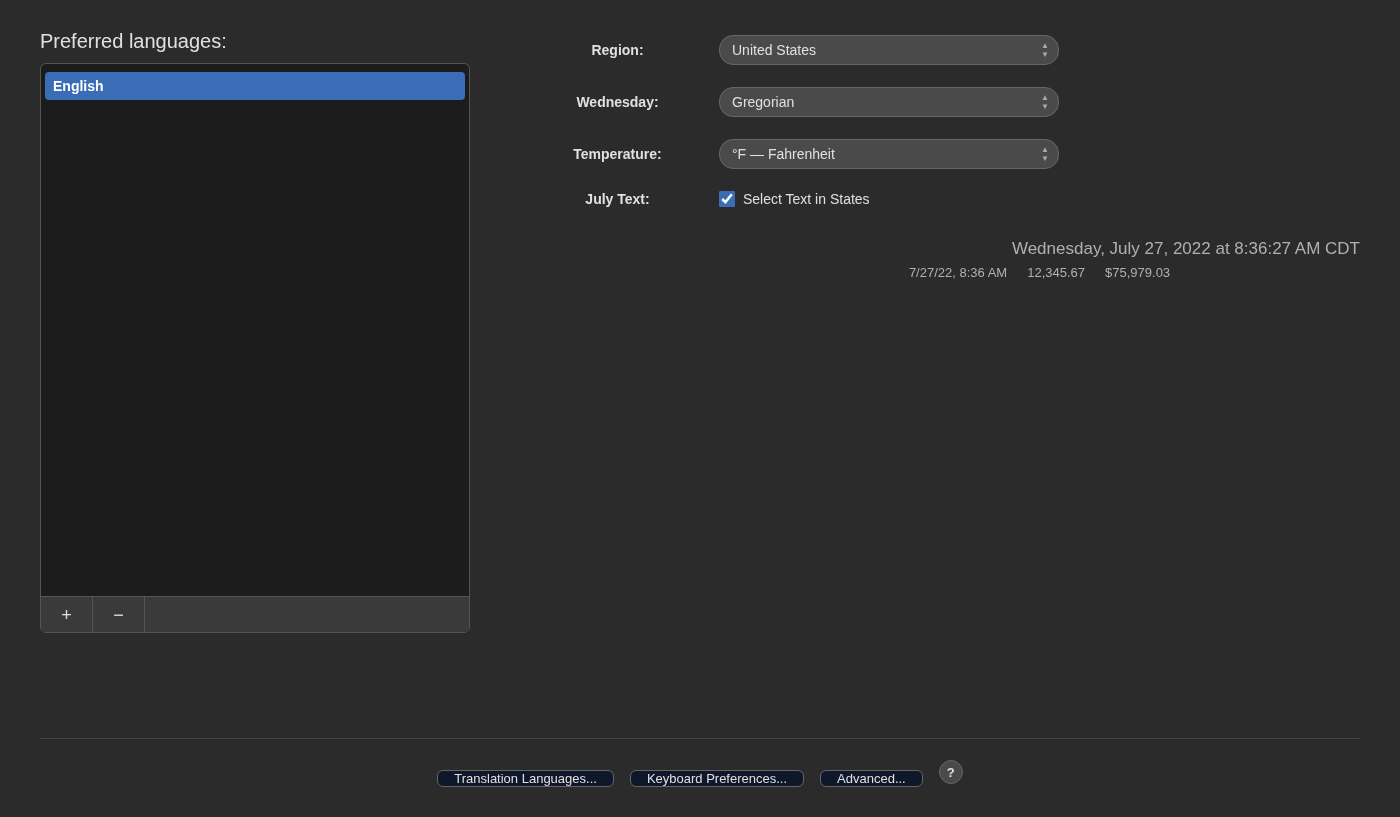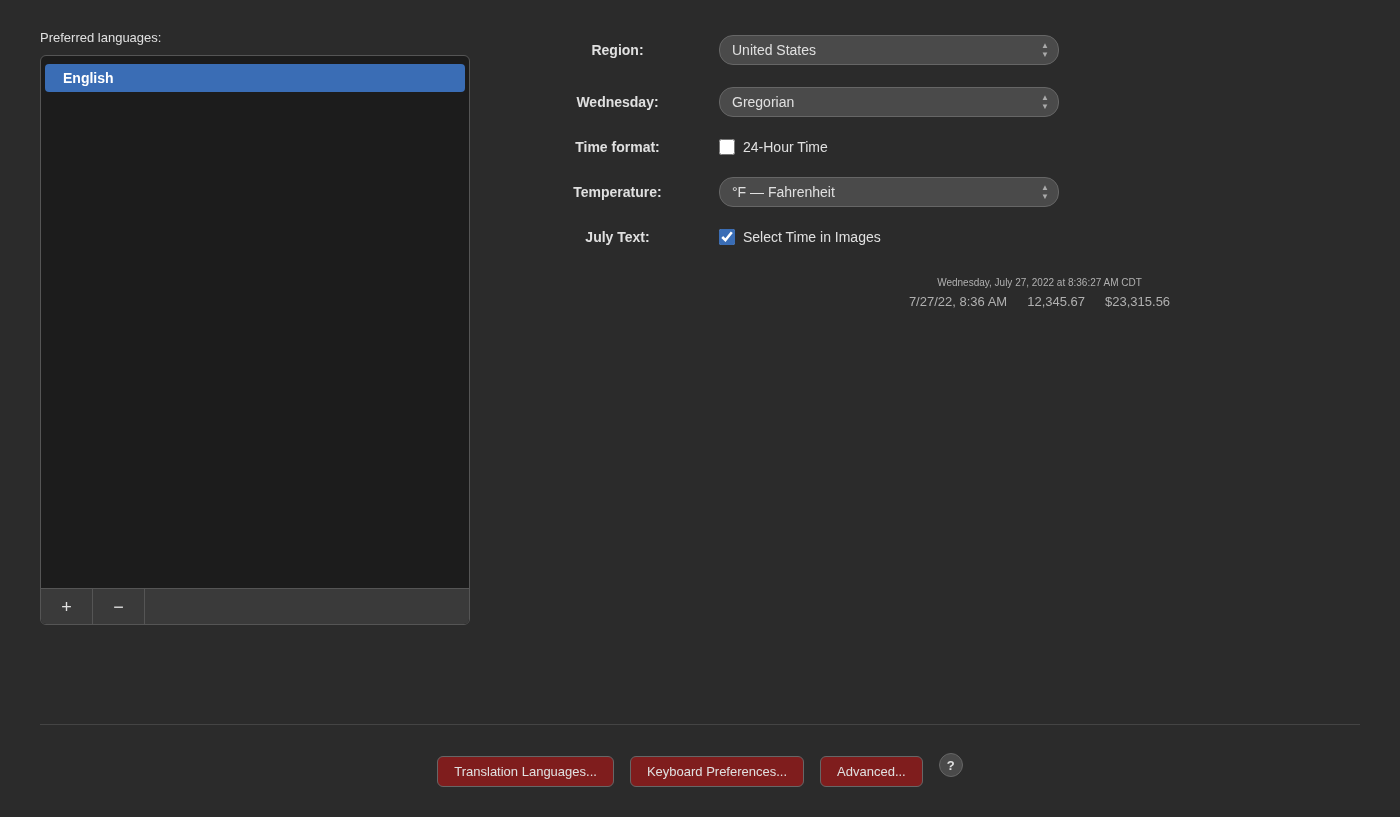--- a/index.html
+++ b/index.html
@@ -34,21 +34,21 @@
     }
 
     
     .left-panel {
       display: flex;
       flex-direction: column;
       gap: 10px;
     }
 
     .panel-label {
-      font-size: 13px;
+      font-size: 20px;
       color: #e0e0e0;
       font-weight: 400;
     }
 
     .language-list-container {
       width: 430px;
       height: 570px;
       background-color: #1c1c1c;
       border: 1px solid #555;
       border-radius: 6px;
@@ -57,21 +57,21 @@
       flex-direction: column;
     }
 
     .language-list {
       flex: 1;
       padding: 8px 0;
       overflow-y: auto;
     }
 
     .language-item {
-      padding: 6px 18px;
+      padding: 6px 8px;
       cursor: pointer;
     }
 
     .language-item.selected {
       background-color: #3a6db5;
       border-radius: 4px;
       margin: 0 4px;
     }
 
     .language-name {
@@ -198,23 +198,23 @@
 
     .date-preview-section {
       margin-top: 10px;
       padding-left: 189px;
       display: flex;
       flex-direction: column;
       gap: 6px;
     }
 
     .date-line-1 {
-      font-size: 10px;
+      font-size: 17px;
       color: #b0b0b0;
-      text-align: center;
+      text-align: right;
     }
 
     .date-line-2 {
       font-size: 13px;
       color: #b0b0b0;
       display: flex;
       gap: 20px;
       justify-content: center;
     }
 
@@ -223,26 +223,26 @@
       display: flex;
       align-items: center;
       justify-content: center;
       gap: 16px;
       padding: 18px 0 10px 0;
       border-top: 1px solid #444;
       margin-top: 10px;
     }
 
     .bottom-btn {
-      background: #7f1d1d;
+      background: #0f172a;
       border: 1px solid #666;
       border-radius: 6px;
       color: #e0e0e0;
       font-size: 13px;
-      padding: 7px 16px;
+      padding: 0 16px;
       cursor: pointer;
       font-weight: 500;
       margin-top: 13px;
     }
 
     .help-btn {
       width: 24px;
       height: 24px;
       border-radius: 50%;
       background: #4a4a4a;
@@ -306,56 +306,49 @@
             <option>Islamic</option>
             <option>Japanese</option>
           </select>
           <div class="select-arrows">
             <span>▲</span>
             <span>▼</span>
           </div>
         </div>
       </div>
 
-      <div class="settings-row">
-        <span class="settings-row-label">Time format:</span>
-        <div class="checkbox-row">
-          <input type="checkbox" class="checkbox-native" style="">
-          <span class="checkbox-label">24-Hour Time</span>
-        </div>
-      </div>
 
       <div class="settings-row">
         <span class="settings-row-label">Temperature:</span>
         <div class="select-wrapper">
           <select>
             <option>°F — Fahrenheit</option>
             <option>°C — Celsius</option>
           </select>
           <div class="select-arrows">
             <span>▲</span>
             <span>▼</span>
           </div>
         </div>
       </div>
 
       <div class="settings-row">
         <span class="settings-row-label">July Text:</span>
         <div class="checkbox-row">
           <input type="checkbox" class="checkbox-native" checked="" style="">
-          <span class="checkbox-label">Select Time in Images</span>
+          <span class="checkbox-label">Select Text in States</span>
         </div>
       </div>
 
       <div class="date-preview-section">
         <div class="date-line-1">Wednesday, July 27, 2022 at 8:36:27 AM CDT</div>
         <div class="date-line-2">
           <span>7/27/22, 8:36 AM</span>
           <span>12,345.67</span>
-          <span>$23,315.56</span>
+          <span>$75,979.03</span>
         </div>
       </div>
 
     </div>
   </div>
 
   <div class="bottom-bar">
     <button class="bottom-btn">Translation Languages...</button>
     <button class="bottom-btn">Keyboard Preferences...</button>
     <button class="bottom-btn">Advanced...</button>

